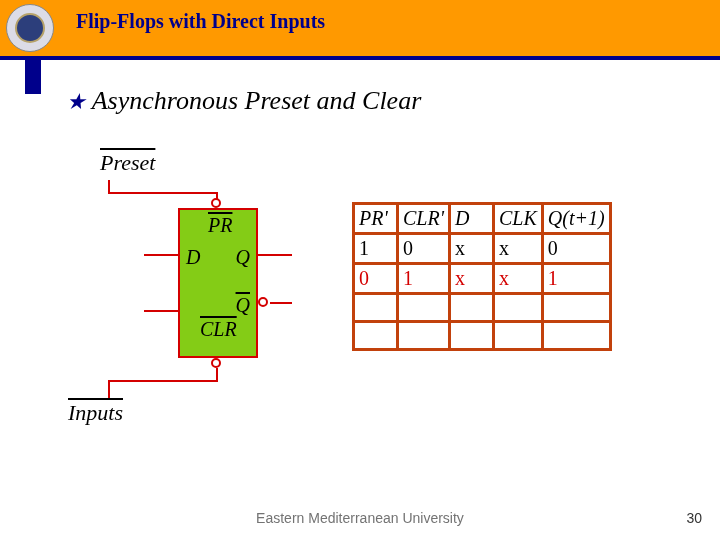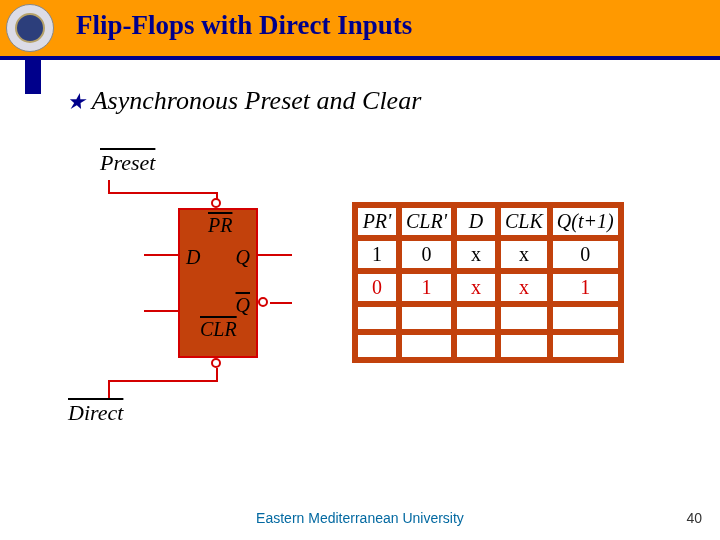--- a/index.html
+++ b/index.html
@@ -25,21 +25,21 @@
     display: flex; align-items: center; justify-content: center;
   }
   .logo-inner {
     width: 30px; height: 30px; border-radius: 50%;
     background: #2c3e7b;
     border: 2px solid #b6a26a;
   }
   .title {
     position: absolute; left: 76px; top: 10px;
     color: #00008b;
-    font-size: 27px;
+    font-size: 20px;
     font-weight: bold;
   }
   .sidebar {
     position: absolute; left: 25px; top: 60px;
     width: 16px; height: 34px;
     background: #00008b;
   }
   .bullet-line {
     position: absolute; left: 66px; top: 86px;
     font-size: 26px; color: #000; font-style: italic;
@@ -65,44 +65,44 @@
   .wire { position: absolute; background: #d40000; }
   .bubble {
     position: absolute; width: 10px; height: 10px;
     border: 2px solid #d40000; border-radius: 50%;
     background: #fff;
   }
   .ffbox {
     position: absolute; left: 90px; top: 58px;
     width: 80px; height: 150px;
     border: 2px solid #d40000;
-    background: #c2410c;
+    background: #84cc16;
   }
   .fflab { position: absolute; font-size: 20px; font-style: italic; }
   
   .ttable {
     position: absolute; left: 352px; top: 202px;
     border-collapse: collapse;
     font-size: 20px;
   }
   .ttable td, .ttable th {
-    border: 6px solid #c2410c;
+    border: 3px solid #c2410c;
     padding: 2px 4px;
-    text-align: center;
+    text-align: left;
     min-width: 44px;
     height: 28px;
     font-weight: normal;
   }
   .ttable th { font-style: italic; }
   .redcell { color: #d40000; font-weight: normal; }
   .footer {
     position: absolute; left: 0; bottom: 14px;
     width: 720px; text-align: center;
     font-family: Arial, sans-serif;
-    font-size: 14px; color: #0369a1;
+    font-size: 14px; color: #737373;
   }
   .slidenum {
     position: absolute; right: 18px; bottom: 14px;
     font-family: Arial, sans-serif;
     font-size: 14px; color: #333;
   }
 </style>
 </head>
 <body>
 
@@ -112,21 +112,21 @@
 </div>
 <div class="title">Flip-Flops with Direct Inputs</div>
 <div class="sidebar"></div>
 
 <div class="bullet-line">
   <span class="star">★</span><span>Asynchronous Preset and Clear</span>
 </div>
 
 <div class="circuit">
   <span class="preset-label bar">Preset</span>
-  <span class="reset-label bar">Direct</span>
+  <span class="reset-label bar">Inputs</span>
 
   <div class="wire" style="left:20px; top:30px; width:2px; height:14px;"></div>
   <div class="wire" style="left:20px; top:42px; width:110px; height:2px;"></div>
   <div class="wire" style="left:128px; top:42px; width:2px; height:8px;"></div>
   <div class="bubble" style="left:123px; top:48px;"></div>
 
   <div class="ffbox">
     <span class="fflab bar" style="left:28px; top:4px;">PR</span>
     <span class="fflab" style="left:6px; top:36px;">D</span>
     <span class="fflab" style="right:6px; top:36px;">Q</span>
@@ -183,13 +183,13 @@
     <td></td>
     <td></td>
     <td></td>
     <td></td>
     <td></td>
   </tr>
 </tbody>
   </table>
 
 <div class="footer">Eastern Mediterranean University</div>
-<div class="slidenum">40</div>
+<div class="slidenum">30</div>
 
 </body></html>

